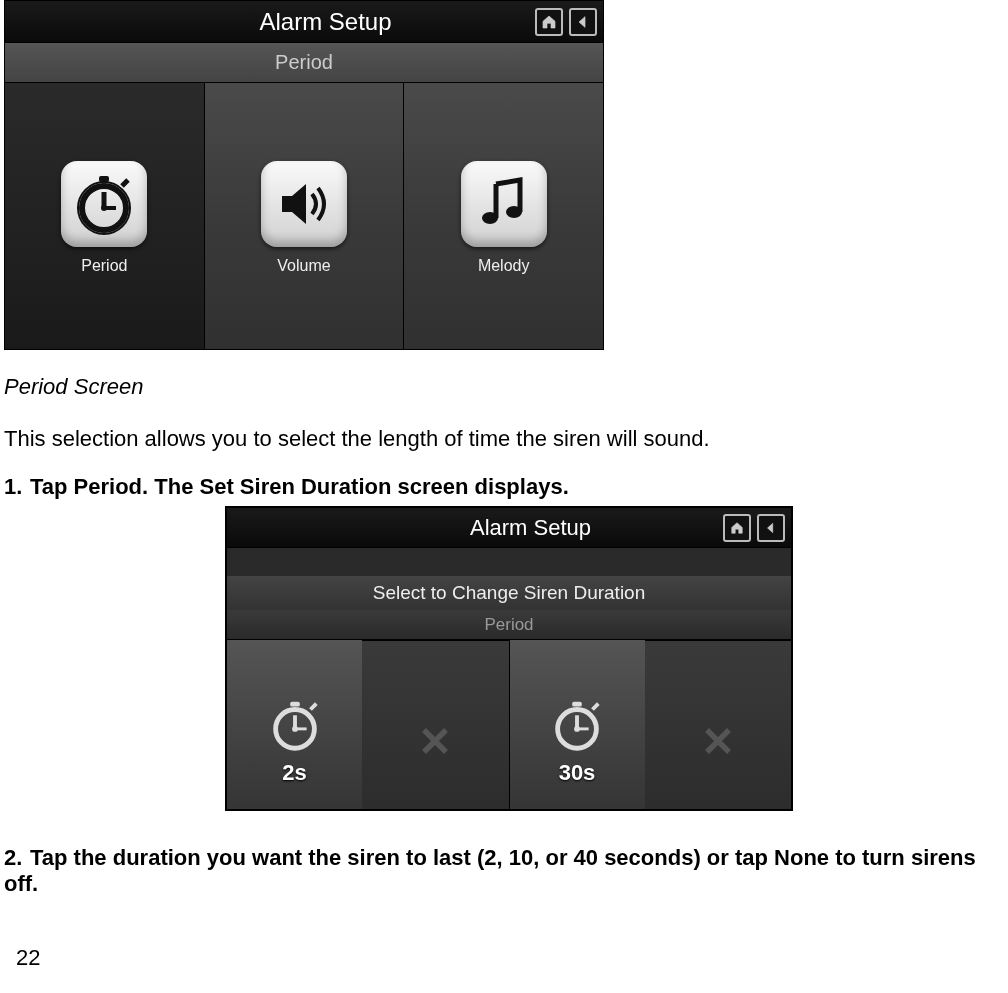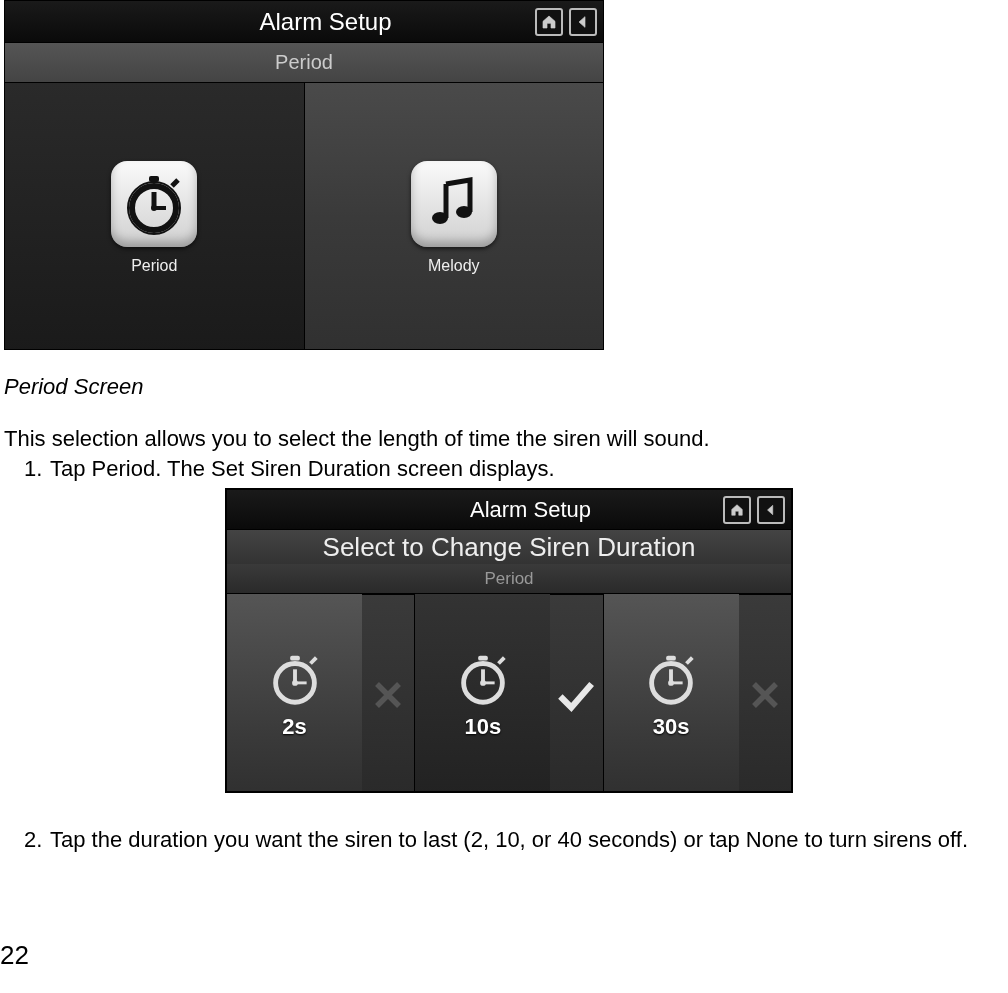--- a/index.html
+++ b/index.html
@@ -88,44 +88,45 @@
       border-radius: 16px;
       background: linear-gradient(#fafafa,#d0d0d0);
       box-shadow: inset 0 -6px 10px rgba(0,0,0,.25), 0 2px 4px rgba(0,0,0,.6);
       display: flex; align-items: center; justify-content: center;
     }
     .tile-label { color: #eee; font-size: 16px; }
 
     
     .body-text { margin: 24px 0 0 4px; font-size: 22px; color: #000; }
     .body-text em { font-style: italic; display: block; margin-bottom: 26px; }
-    .body-text p { margin-bottom: 4px; }
-    .body-text ol { list-style: none; margin-left: 20px; }
+    .body-text p { margin-bottom: 22px; }
+    .body-text ol { list-style: none; margin-left: 0; font-weight: bold; }
     .body-text ol li { margin-bottom: 4px; }
     .body-text ol li .num { display: inline-block; width: 26px; }
 
     
     .screenshot2-wrap {
       margin: 6px 0 0 225px;
     }
     .screenshot2 {
       width: 568px;
       height: 305px;
       border: 2px solid #000;
       background: #2a2a2a;
       overflow: hidden;
       position: relative;
     }
     .screenshot2 .titlebar { height: 40px; }
     .screenshot2 .titlebar-text { font-size: 22px; }
     .sub-a {
       height: 34px;
       display: flex; align-items: center; justify-content: center;
-      color: #eee; font-size: 26px;
+      color: #eee; font-size: 19px;
       background: linear-gradient(#444,#333);
+      margin-top: 28px;
     }
     .sub-b {
       height: 30px;
       display: flex; align-items: center; justify-content: center;
       color: #999; font-size: 17px;
       background: linear-gradient(#3a3a3a,#2a2a2a);
       border-bottom: 1px solid #000;
     }
     .options {
       height: 200px;
@@ -156,23 +157,23 @@
       border-top: 1px solid #000;
     }
 
     
     .clock-sm { width: 62px; height: 62px; }
     .mark-x { stroke: #555; stroke-width: 8; fill: none; }
     .mark-check { stroke: #e8e8e8; stroke-width: 8; fill: none; }
 
     .page-num {
       position: absolute;
-      left: 0;
+      left: 16px;
       bottom: 22px;
-      font-size: 26px;
+      font-size: 22px;
     }
     .instr2 { margin-top: 34px; }
   </style>
 </head>
 <body>
 
 <div class="screenshot1">
   <div class="titlebar">
     <span class="titlebar-text">Alarm Setup</span>
     <div class="titlebar-icons">
@@ -199,20 +200,30 @@
           <line x1="32" y1="36" x2="32" y2="20" stroke="#111" stroke-width="5"></line>
           <line x1="32" y1="36" x2="44" y2="36" stroke="#111" stroke-width="4"></line>
           <circle cx="32" cy="36" r="3" fill="#111"></circle>
           <rect x="27" y="4" width="10" height="6" rx="2" fill="#111"></rect>
           <line x1="50" y1="14" x2="56" y2="8" stroke="#111" stroke-width="5"></line>
         </svg>
       </div>
       <span class="tile-label">Period</span>
     </div>
 
+    <div class="tile">
+      <div class="icon-box">
+        <svg width="64" height="64" viewBox="0 0 64 64">
+          <path d="M10 24 H20 L34 12 V52 L20 40 H10 Z" fill="#111"></path>
+          <path d="M40 22 Q48 32 40 42" fill="none" stroke="#111" stroke-width="4"></path>
+          <path d="M46 16 Q58 32 46 48" fill="none" stroke="#111" stroke-width="4"></path>
+        </svg>
+      </div>
+      <span class="tile-label">Volume</span>
+    </div>
 
     <div class="tile">
       <div class="icon-box">
         <svg width="64" height="64" viewBox="0 0 64 64">
           <path d="M24 12 L48 8 V40" fill="none" stroke="#111" stroke-width="5"></path>
           <path d="M24 12 V46" fill="none" stroke="#111" stroke-width="5"></path>
           <ellipse cx="18" cy="46" rx="8" ry="6" fill="#111"></ellipse>
           <ellipse cx="42" cy="40" rx="8" ry="6" fill="#111"></ellipse>
         </svg>
       </div>
@@ -262,38 +273,20 @@
           </svg>
           <span class="opt-val">2s</span>
         </div>
         <div class="opt-bottom">
           <svg width="44" height="44" viewBox="0 0 64 64">
               <path class="mark-x" d="M16 16 L48 48 M48 16 L16 48"></path>
             </svg>
         </div>
       </div>
 
-      <div class="opt selected">
-        <div class="opt-top">
-          <svg class="clock-sm" viewBox="0 0 64 64">
-            <circle cx="32" cy="36" r="20" fill="none" stroke="#ddd" stroke-width="5"></circle>
-            <line x1="32" y1="36" x2="32" y2="22" stroke="#ddd" stroke-width="4"></line>
-            <line x1="32" y1="36" x2="44" y2="36" stroke="#ddd" stroke-width="3"></line>
-            <circle cx="32" cy="36" r="3" fill="#ddd"></circle>
-            <rect x="27" y="8" width="10" height="5" rx="2" fill="#ddd"></rect>
-            <line x1="48" y1="16" x2="54" y2="10" stroke="#ddd" stroke-width="4"></line>
-          </svg>
-          <span class="opt-val">10s</span>
-        </div>
-        <div class="opt-bottom">
-          <svg width="50" height="50" viewBox="0 0 64 64">
-              <path class="mark-check" d="M12 34 L26 48 L52 18"></path>
-            </svg>
-        </div>
-      </div>
 
       <div class="opt">
         <div class="opt-top">
           <svg class="clock-sm" viewBox="0 0 64 64">
             <circle cx="32" cy="36" r="20" fill="none" stroke="#ddd" stroke-width="5"></circle>
             <line x1="32" y1="36" x2="32" y2="22" stroke="#ddd" stroke-width="4"></line>
             <line x1="32" y1="36" x2="44" y2="36" stroke="#ddd" stroke-width="3"></line>
             <circle cx="32" cy="36" r="3" fill="#ddd"></circle>
             <rect x="27" y="8" width="10" height="5" rx="2" fill="#ddd"></rect>
             <line x1="48" y1="16" x2="54" y2="10" stroke="#ddd" stroke-width="4"></line>

